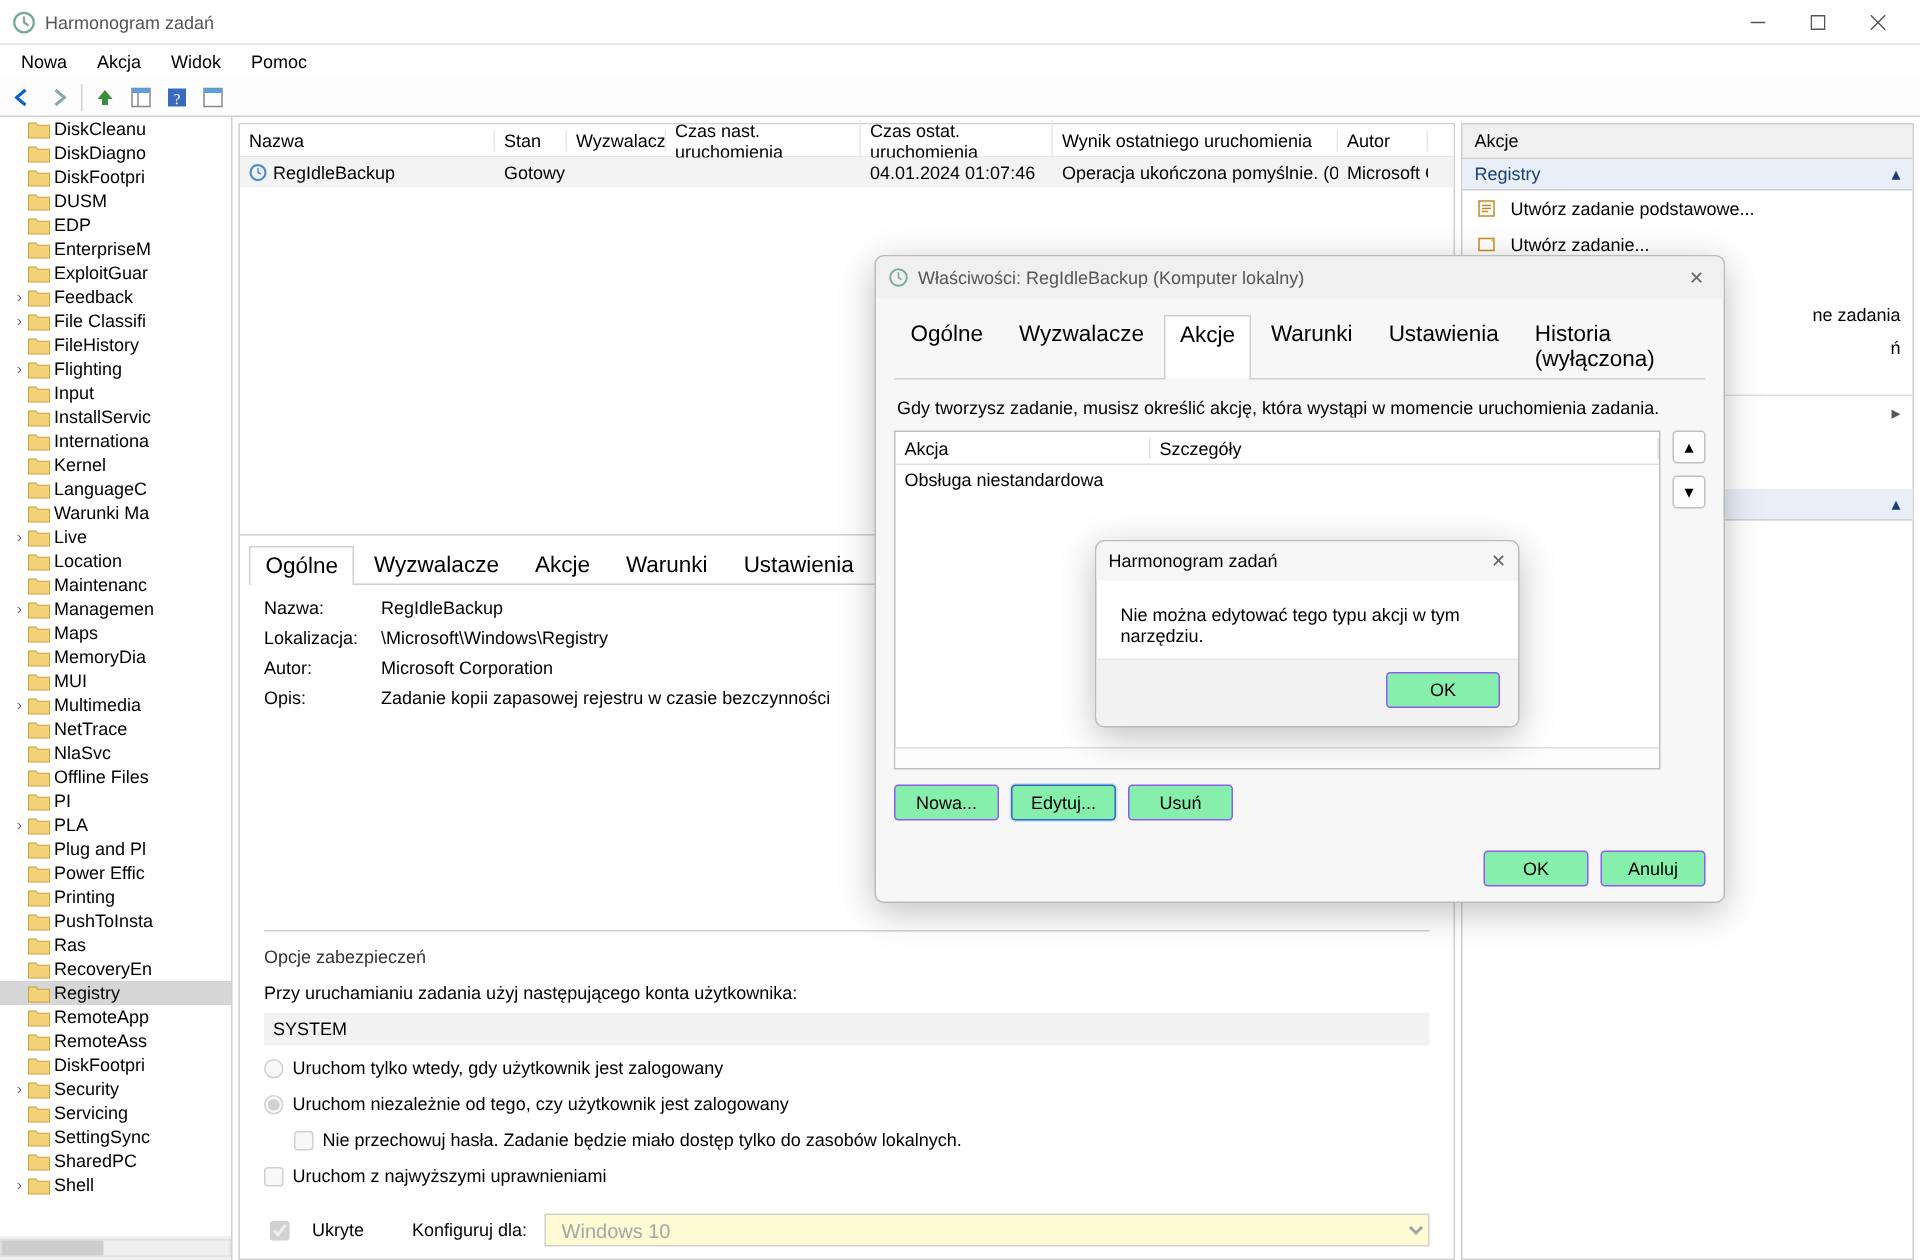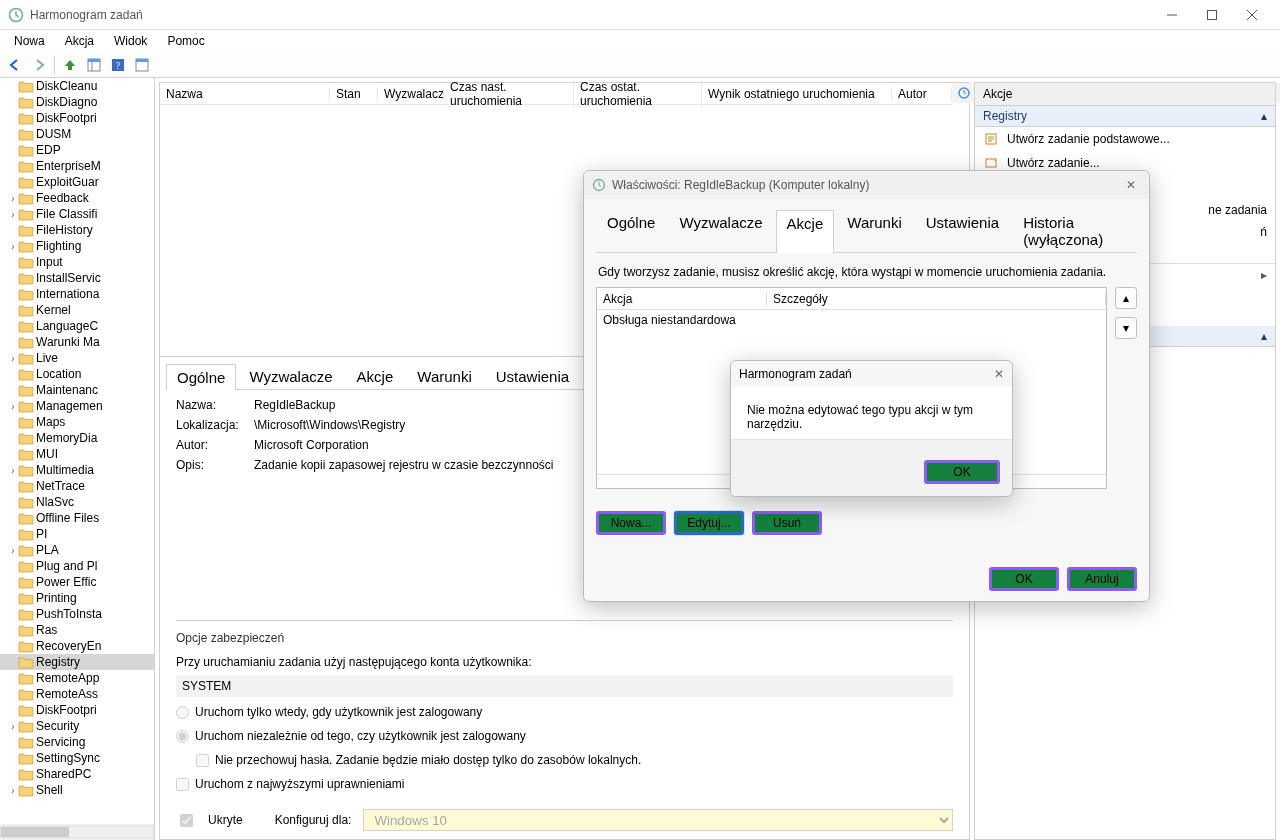--- a/index.html
+++ b/index.html
@@ -19,21 +19,21 @@
   .tree-pane { width: 155px; background: #fff; border-right: 1px solid #d0d0d0; overflow: hidden; display: flex; flex-direction: column; }
   .tree-scroll { flex: 1; overflow: hidden; }
   .tree-item { display: flex; align-items: center; height: 16px; padding-left: 8px; white-space: nowrap; overflow: hidden; text-overflow: clip; font-size: 12px; }
   .tree-item .expander { width: 10px; text-align: center; color: #666; font-size: 10px; }
   .tree-item .folder { width: 16px; height: 14px; margin-right: 2px; flex-shrink: 0; }
   .tree-item.selected { background: #d6d6d6; }
   .hscroll { height: 16px; background: #f0f0f0; display: flex; align-items: center; }
   .hscroll .track { flex: 1; height: 12px; background: #f0f0f0; border: 1px solid #e0e0e0; position: relative; }
   .hscroll .thumb { position: absolute; height: 100%; background: #cdcdcd; }
   .mid-pane { flex: 1; display: flex; flex-direction: column; border: 1px solid #d0d0d0; margin: 4px 4px 0 4px; min-width: 0; }
-  .task-list { height: 274px; border-bottom: 1px solid #d0d0d0; display: flex; flex-direction: row; min-height: 0; }
+  .task-list { height: 274px; border-bottom: 1px solid #d0d0d0; display: flex; flex-direction: column; min-height: 0; }
   .task-header { display: flex; background: #fff; border-bottom: 1px solid #e8e8e8; height: 22px; align-items: center; font-size: 12px; }
   .task-header .col { padding: 0 6px; border-right: 1px solid #e8e8e8; overflow: hidden; }
   .task-row { display: flex; height: 20px; align-items: center; background: #f3f3f3; font-size: 12px; }
   .task-row .col { padding: 0 6px; overflow: hidden; white-space: nowrap; }
   .col-name { width: 170px; }
   .col-state { width: 48px; }
   .col-trig { width: 66px; }
   .col-next { width: 130px; }
   .col-last { width: 128px; }
   .col-result { width: 190px; }
@@ -60,21 +60,21 @@
   .action-item { display: flex; align-items: center; padding: 4px 8px; gap: 8px; font-size: 12px; }
   .action-item .aicon { width: 16px; height: 16px; display: inline-flex; align-items: center; justify-content: center; }
   .action-arrow { display: flex; justify-content: flex-end; padding: 4px 8px; color: #555; border-top: 1px solid #e0e0e0; }
   
   .dialog { position: absolute; background: #f7f7f7; border: 1px solid #bbb; box-shadow: 0 6px 24px rgba(0,0,0,0.25); border-radius: 6px; display: flex; flex-direction: column; }
   .dialog .dlg-title { height: 28px; display: flex; align-items: center; padding: 0 8px; background: #f0f0f0; border-radius: 6px 6px 0 0; font-size: 12px; color: #555; }
   .dialog .dlg-title .spacer { flex: 1; }
   .dialog .dlg-title .close { width: 20px; text-align: center; color: #666; }
   .dialog .dlg-body { flex: 1; padding: 10px 12px; display: flex; flex-direction: column; }
   .dialog .dlg-buttons { display: flex; justify-content: flex-end; gap: 8px; padding: 10px 12px; }
-  .btn { min-width: 70px; height: 24px; border: 3px solid #8b5cf6; background: #15803d; border-radius: 3px; font-size: 12px; display: inline-flex; align-items: center; justify-content: center; padding: 0 10px; cursor: default; margin-top: 12px; }
+  .btn { min-width: 70px; height: 24px; border: 1px solid #8b5cf6; background: #86efac; border-radius: 3px; font-size: 12px; display: inline-flex; align-items: center; justify-content: center; padding: 0 10px; cursor: default; }
   .btn.primary { border-color: #2a6abf; box-shadow: 0 0 0 1px #cfe0f7; }
   .list-box { border: 1px solid #bfbfbf; background: #fff; }
   .list-box .hdr { display: flex; border-bottom: 1px solid #e0e0e0; height: 22px; align-items: center; }
   .list-box .hdr .col { padding: 0 6px; border-right: 1px solid #e0e0e0; }
   .list-box .row { display: flex; height: 20px; align-items: center; }
   .list-box .row .col { padding: 0 6px; }
   .col-action { width: 170px; }
   .col-det { flex: 1; }
   .side-btns { display: flex; flex-direction: column; gap: 8px; }
   .side-btns .sbtn { width: 22px; height: 22px; border: 1px solid #c0c0c0; background: #fdfdfd; display: flex; align-items: center; justify-content: center; border-radius: 3px; }

